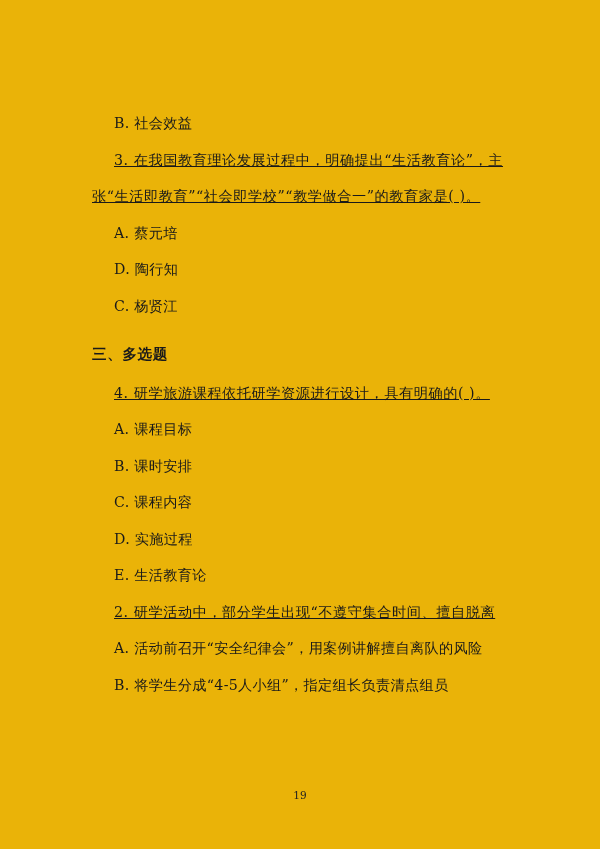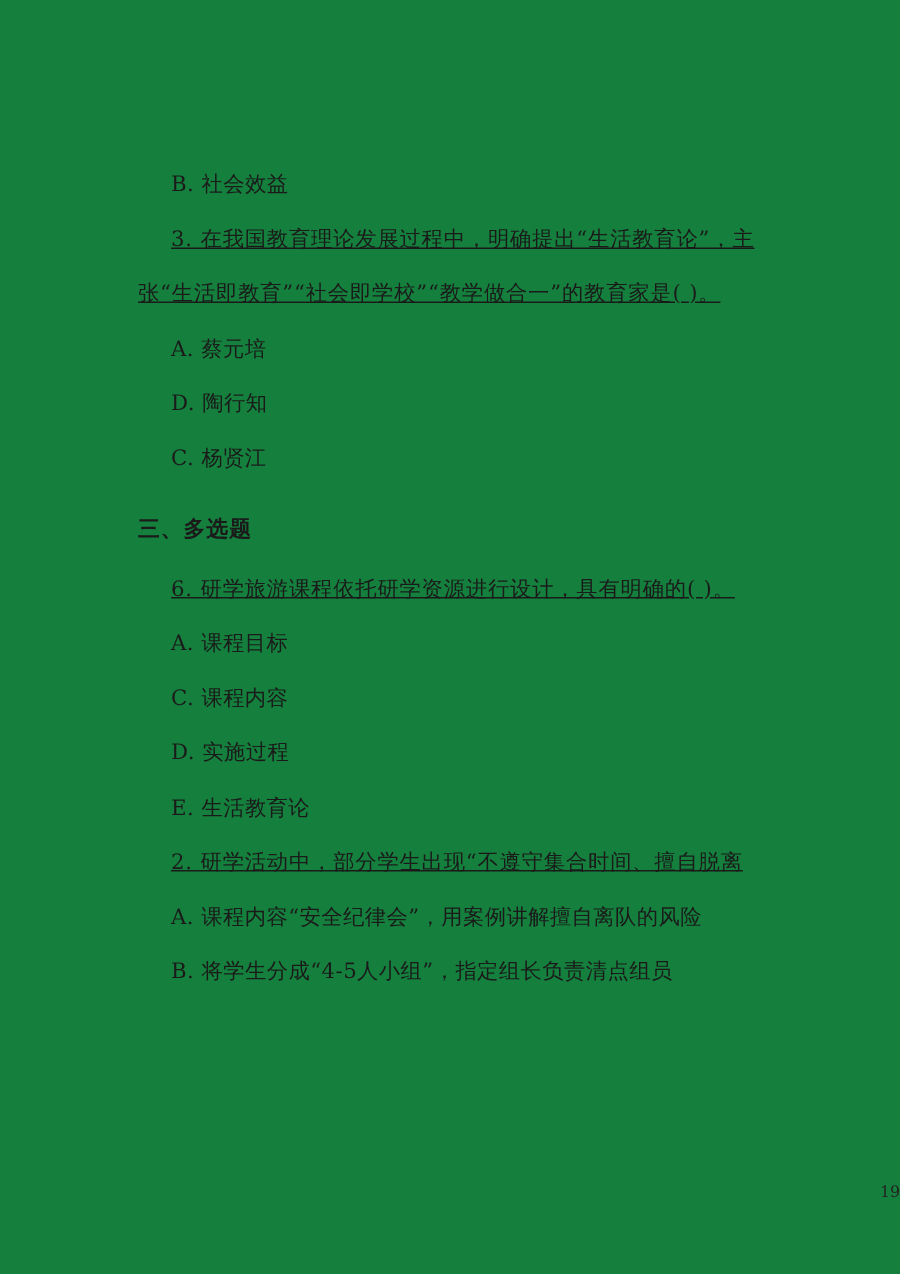--- a/index.html
+++ b/index.html
@@ -13,21 +13,21 @@
     font-family: "DejaVu Serif", "Liberation Serif", serif;
     color: #1a1a1a;
     overflow: hidden;
   }
   .page {
     position: relative;
     width: 600px;
     height: 849px;
     box-sizing: border-box;
     padding: 105px 120px 0 92px;
-    background: #15803d;
+    background: #eab308;
   }
   .line {
     font-size: 14.2px;
     line-height: 36.5px;
     letter-spacing: 0.3px;
     white-space: nowrap;
   }
   .opt {
     text-indent: 22px;
   }
@@ -37,32 +37,31 @@
   .cont {
     text-indent: 0;
   }
   .section-head {
     font-weight: bold;
     font-size: 14.6px;
     line-height: 36.5px;
     margin-top: 12px;
     margin-bottom: 2px;
     letter-spacing: 0.6px;
-    font-family: Liberation Mono, monospace;
   }
   .justify-wide3 {
     letter-spacing: 0.55px;
     text-decoration: underline;
   }
   .page-number {
     position: absolute;
     left: 0;
     right: 0;
     top: 789px;
-    text-align: right;
+    text-align: center;
     font-size: 10.5px;
     font-family: "DejaVu Serif", "Liberation Serif", serif;
     color: #222;
   }
 </style>
 </head>
 <body>
 
 <div class="page">
 
@@ -70,26 +69,27 @@
 
   <div class="line q justify-wide3">3. 在我国教育理论发展过程中，明确提出“生活教育论”，主</div>
   <div class="line cont justify-wide3">张“生活即教育”“社会即学校”“教学做合一”的教育家是(  )。</div>
 
   <div class="line opt">A. 蔡元培</div>
   <div class="line opt">D. 陶行知</div>
   <div class="line opt">C. 杨贤江</div>
 
   <div class="section-head">三、多选题</div>
 
-  <div class="line q justify-wide3">6. 研学旅游课程依托研学资源进行设计，具有明确的(  )。</div>
+  <div class="line q justify-wide3">4. 研学旅游课程依托研学资源进行设计，具有明确的(  )。</div>
 
   <div class="line opt">A. 课程目标</div>
+  <div class="line opt">B. 课时安排</div>
   <div class="line opt">C. 课程内容</div>
   <div class="line opt">D. 实施过程</div>
   <div class="line opt">E. 生活教育论</div>
 
   <div class="line q justify-wide3">2. 研学活动中，部分学生出现“不遵守集合时间、擅自脱离</div>
 
-  <div class="line opt">A. 课程内容“安全纪律会”，用案例讲解擅自离队的风险</div>
+  <div class="line opt">A. 活动前召开“安全纪律会”，用案例讲解擅自离队的风险</div>
   <div class="line opt">B. 将学生分成“4-5人小组”，指定组长负责清点组员</div>
 
   <div class="page-number">19</div>
 </div>
 
 </body></html>

